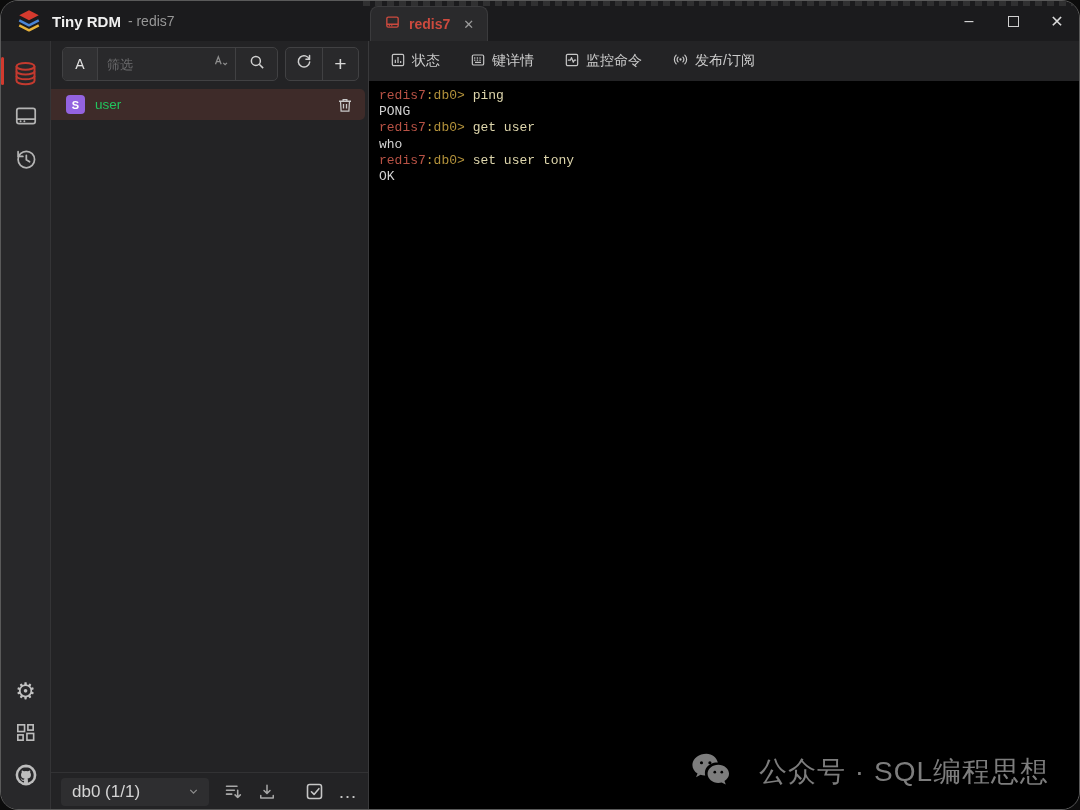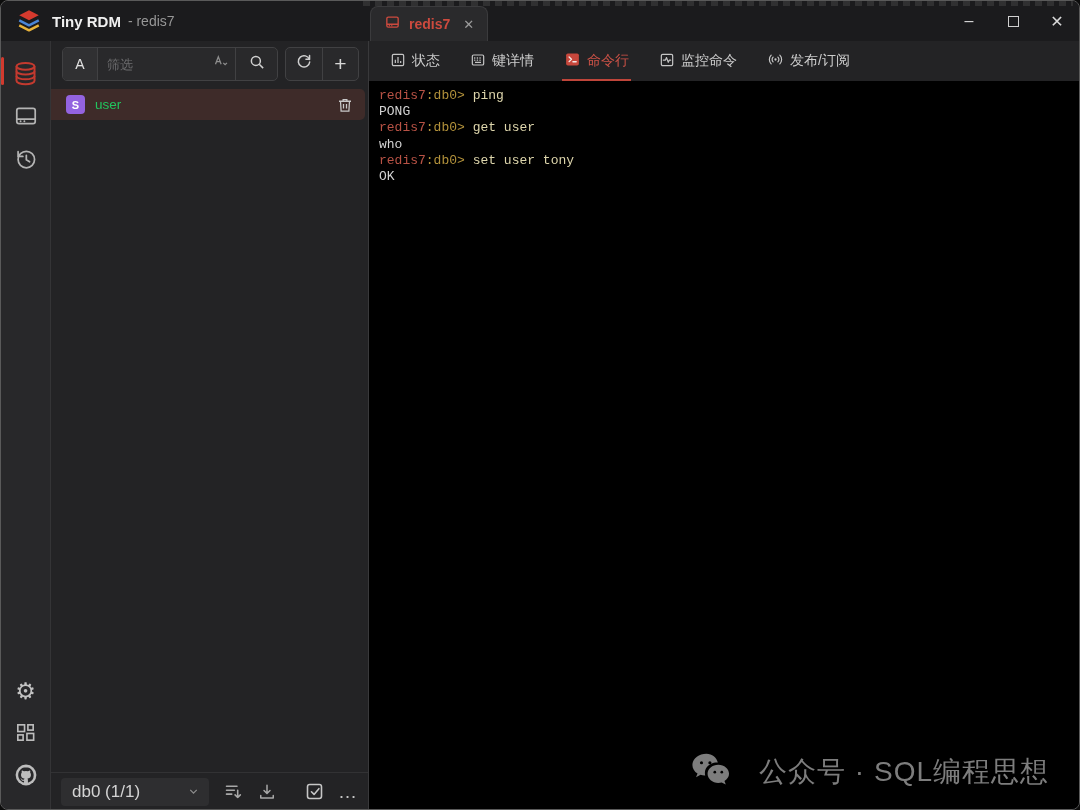--- a/index.html
+++ b/index.html
@@ -1,19 +1,19 @@
 <!DOCTYPE html>
 <html><head>
 <meta charset="utf-8">
 <style>
   * { box-sizing: border-box; }
   html,body { margin:0; padding:0; background:#0c0c0c; }
   .window {
     position:relative; width:1080px; height:810px;
-    background:#1b1b1d; border:1px solid #5a5a5a; border-radius:8px;
+    background:#1b1b1d; border:1px solid #5a5a5a; border-radius:18px;
     overflow:hidden; font-family:"Liberation Sans", sans-serif;
   }
   
   .titlebar { height:40px; display:flex; align-items:center; background:#1b1b1d; position:relative; }
   .logo { margin-left:15px; display:flex; align-items:center; }
   .title-text { margin-left:10px; font-size:15px; font-weight:bold; color:#f0f0f0; white-space:nowrap; }
   .subtitle-text { margin-left:7px; font-size:14px; font-weight:normal; color:#979797; white-space:nowrap; }
   .win-controls { margin-left:auto; display:flex; height:100%; }
   .win-btn { width:44px; height:100%; display:flex; align-items:center; justify-content:center; color:#d8d8d8; font-size:16px; }
   .box-glyph { width:11px; height:11px; border:1.4px solid #d0d0d0; display:inline-block; }
@@ -288,29 +288,20 @@
         <div class="nav-item">
           <span>
             <svg viewBox="0 0 24 24" width="16" height="16" fill="none" stroke="#c6c6c6" stroke-width="1.8">
               <rect x="3.5" y="4.5" width="17" height="15" rx="2"></rect>
               <path d="M7 9h.2M11 9h.2M15 9h.2M7 12.2h.2M11 12.2h.2M15 12.2h.2" stroke-linecap="round" stroke-width="2.2"></path>
               <path d="M7.5 15.7h9"></path>
             </svg>
           </span>
           <span>键详情</span>
         </div>
-        <div class="nav-item active">
-          <span>
-            <svg viewBox="0 0 24 24" width="17" height="17">
-              <rect x="3" y="3.5" width="18" height="17" rx="2.5" fill="#c7473c"></rect>
-              <path d="M7.2 8.4l3.3 3.3-3.3 3.3M12.6 15.2h4.6" fill="none" stroke="#f3e9e7" stroke-width="1.9" stroke-linecap="round" stroke-linejoin="round"></path>
-            </svg>
-          </span>
-          <span>命令行</span>
-        </div>
         <div class="nav-item">
           <span>
             <svg viewBox="0 0 24 24" width="16" height="16" fill="none" stroke="#c6c6c6" stroke-width="1.8" stroke-linecap="round" stroke-linejoin="round">
               <rect x="3.5" y="3.5" width="17" height="17" rx="2"></rect>
               <path d="M6.5 12.2h3l1.8-3.8 2.6 7 1.5-3.2h2.1"></path>
             </svg>
           </span>
           <span>监控命令</span>
         </div>
         <div class="nav-item">

